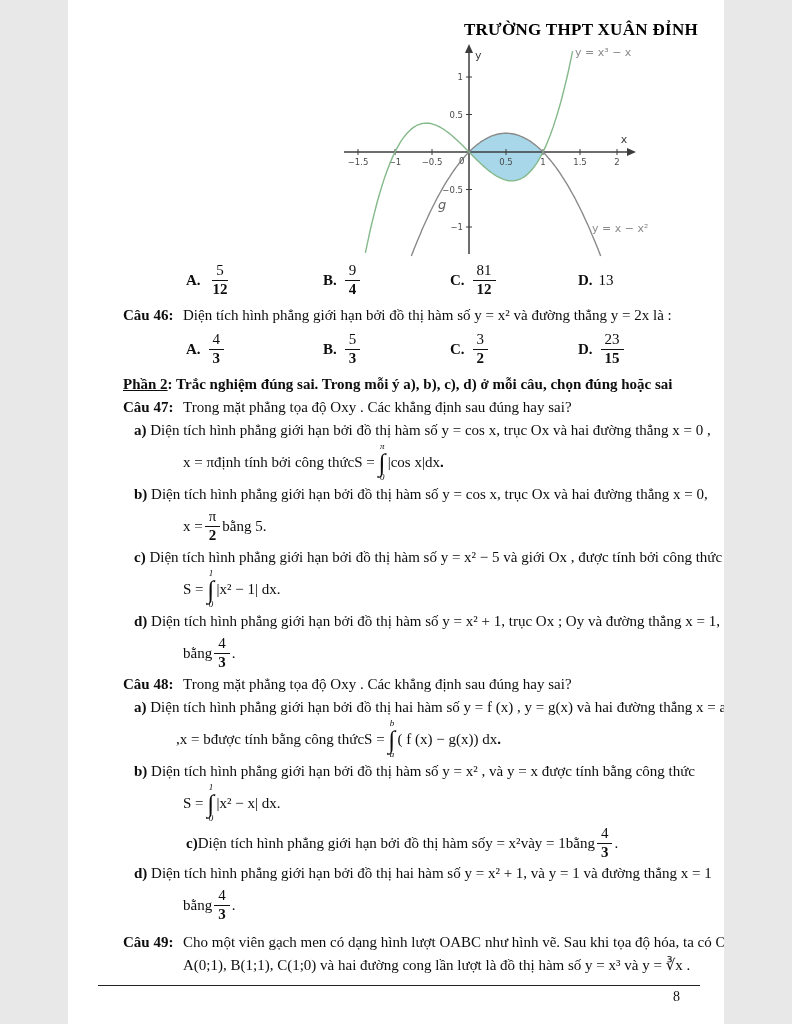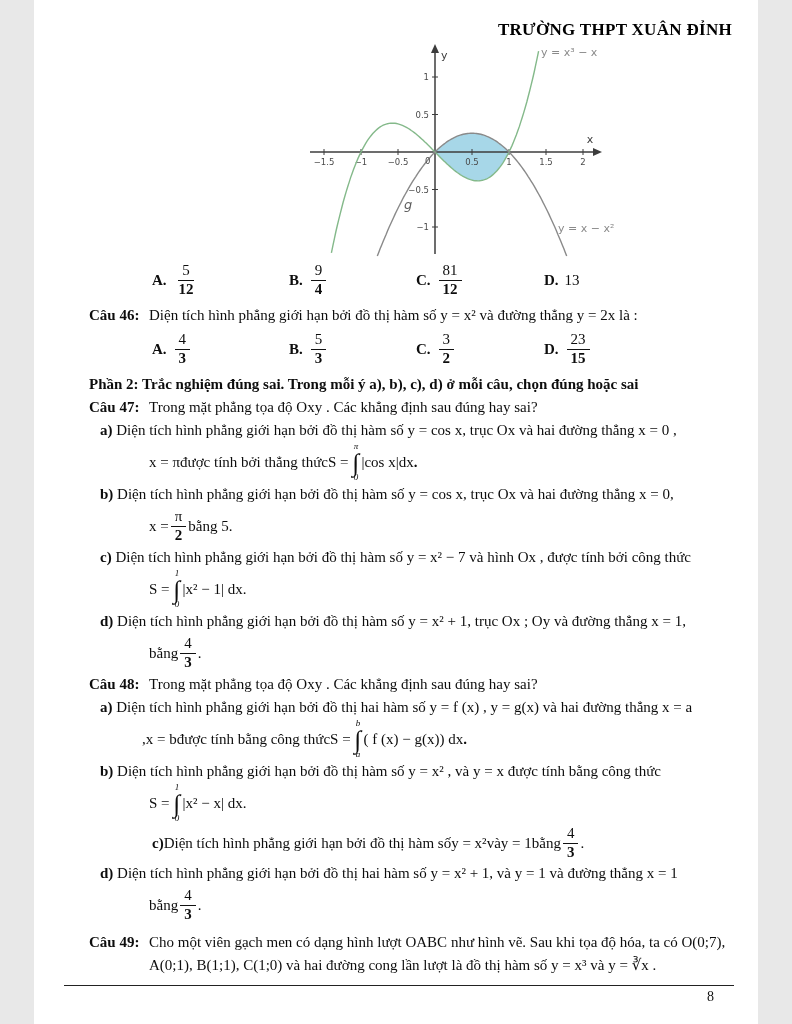--- a/index.html
+++ b/index.html
@@ -1,17 +1,17 @@
 <!DOCTYPE html>
 <html><head>
 <meta charset="utf-8">
 <style>
   html,body{margin:0;padding:0;background:#e8e8e8;}
   .page{
-    width:724px;height:1024px;background:#ffffff;position:relative;overflow:hidden;
+    width:656px;height:1024px;background:#ffffff;position:relative;overflow:hidden;
     font-family:"Liberation Serif", serif;font-size:15px;color:#0d0d0d;margin:0 auto;
   }
   .header{
     position:absolute;top:20px;right:26px;font-weight:bold;font-size:17px;
     color:#000;letter-spacing:.3px;
   }
   .graph-wrap{position:absolute;left:270px;top:42px;width:312px;height:216px;}
   svg text{font-family:"DejaVu Sans", sans-serif;}
   .tick{font-size:8.5px;fill:#4a4a4a;}
   .axl{font-size:11px;fill:#3c3c3c;}
@@ -29,21 +29,21 @@
   .m{}
   .qline{position:relative;padding-left:115px;line-height:1.5;min-height:23px;}
   .qlabel{position:absolute;left:55px;top:0;font-weight:bold;}
   .sub{padding-left:66px;position:relative;line-height:1.5;min-height:23px;}
   .sub .slabel{font-weight:bold;}
   .tallline{display:flex;align-items:center;min-height:40px;}
   .intg{display:inline-flex;flex-direction:column;align-items:center;vertical-align:middle;
         line-height:1;margin:0 2px 0 4px;}
   .ilim{font-size:9px;font-style:italic;line-height:1.1;}
   .isym{font-size:25px;line-height:.85;font-style:normal;}
-  .ul{}
+  .ul{text-decoration:underline;}
   .bold{font-weight:bold;} .gap6{margin-top:6px;}
   .footer-line{position:absolute;left:30px;right:24px;top:985px;border-top:1.7px solid #222;}
   .pagenum{position:absolute;right:44px;top:989px;font-size:14px;color:#111;}
 </style>
 </head>
 <body>
 
 <div class="page">
 
   <div class="header">TRƯỜNG THPT XUÂN ĐỈNH</div>
@@ -159,21 +159,21 @@
 
     <div class="qline">
       <span class="qlabel">Câu 47:</span><span>Trong mặt phẳng tọa độ </span><span class="m">Oxy</span><span> . Các khẳng định sau đúng hay sai?</span>
     </div>
 
     <div class="sub">
       <b class="slabel">a)</b><span> Diện tích hình phẳng giới hạn bởi đồ thị hàm số </span><span class="m">y = cos x</span><span>, trục </span><span class="m">Ox</span><span> và hai đường thẳng </span><span class="m">x = 0</span><span> ,</span>
     </div>
     <div class="sub tallline" style="padding-left:115px">
       <span class="m">x = π</span>
-        <span> được tính bởi thẳng thức </span>
+        <span> định tính bởi công thức </span>
         <span class="m">S =</span>
         <span class="intg">
           <span class="ilim">π</span>
           <span class="isym">∫</span>
           <span class="ilim">0</span>
         </span>
         <span class="m">|cos x|dx</span>
         <span class="bold"> .</span>
     </div>
 
@@ -183,21 +183,21 @@
     <div class="sub tallline" style="padding-left:115px">
       <span class="m">x =</span>
         <span class="frac">
           <span class="fn m">π</span>
           <span class="fd">2</span>
         </span>
         <span> bằng 5.</span>
     </div>
 
     <div class="sub">
-      <b class="slabel">c)</b><span> Diện tích hình phẳng giới hạn bởi đồ thị hàm số </span><span class="m">y = x² − 7</span><span> và hình </span><span class="m">Ox</span><span> , được tính bởi công thức</span>
+      <b class="slabel">c)</b><span> Diện tích hình phẳng giới hạn bởi đồ thị hàm số </span><span class="m">y = x² − 5</span><span> và giới </span><span class="m">Ox</span><span> , được tính bởi công thức</span>
     </div>
     <div class="sub tallline" style="padding-left:115px">
       <span class="m">S =</span>
         <span class="intg">
           <span class="ilim">1</span>
           <span class="isym">∫</span>
           <span class="ilim">0</span>
         </span>
         <span class="m">|x² − 1| dx</span>
         <span> .</span>

